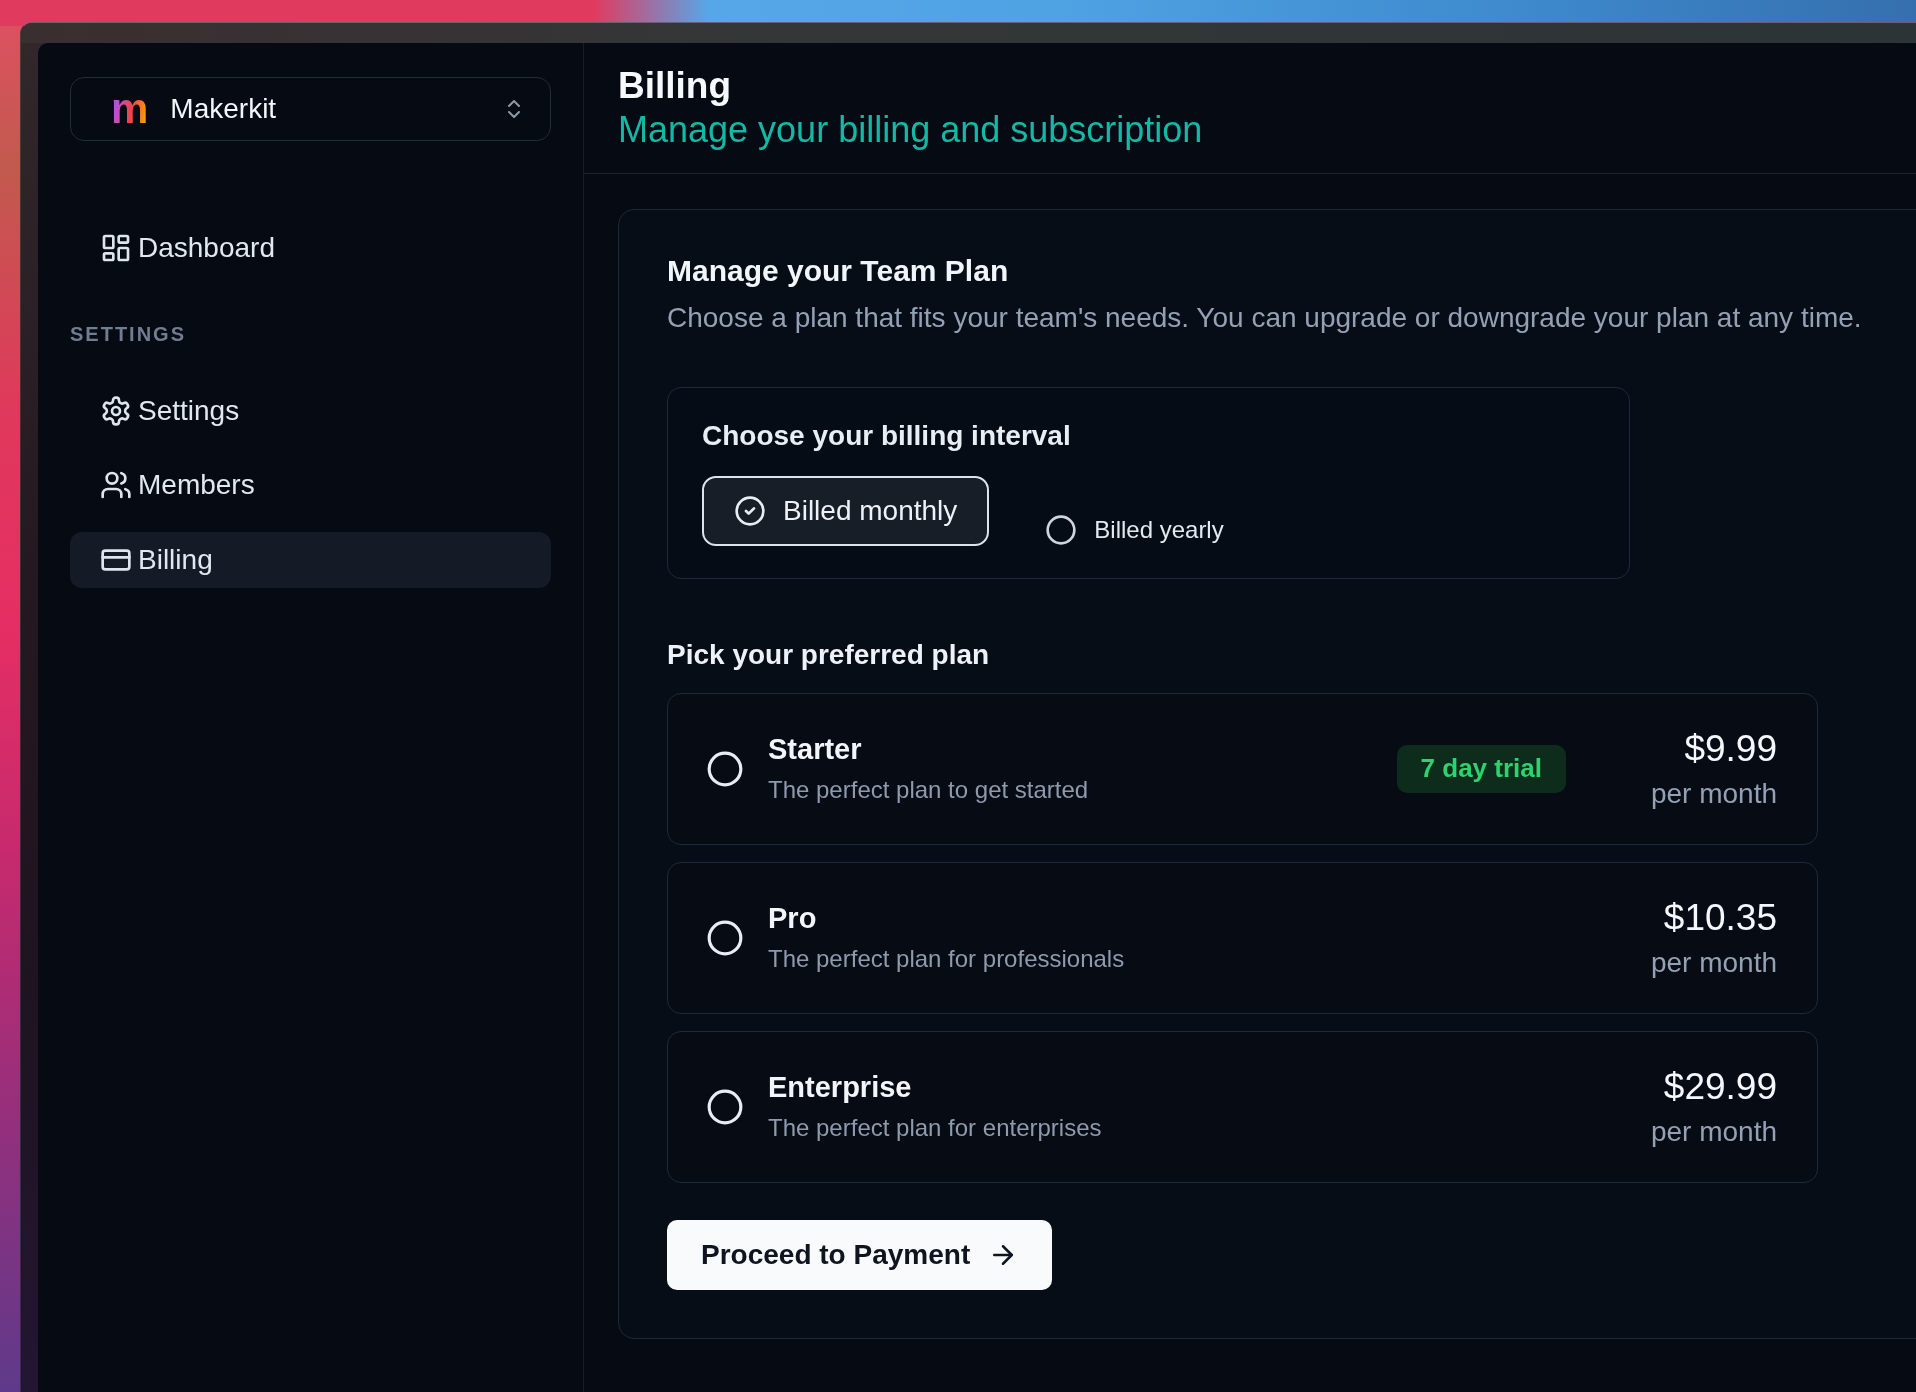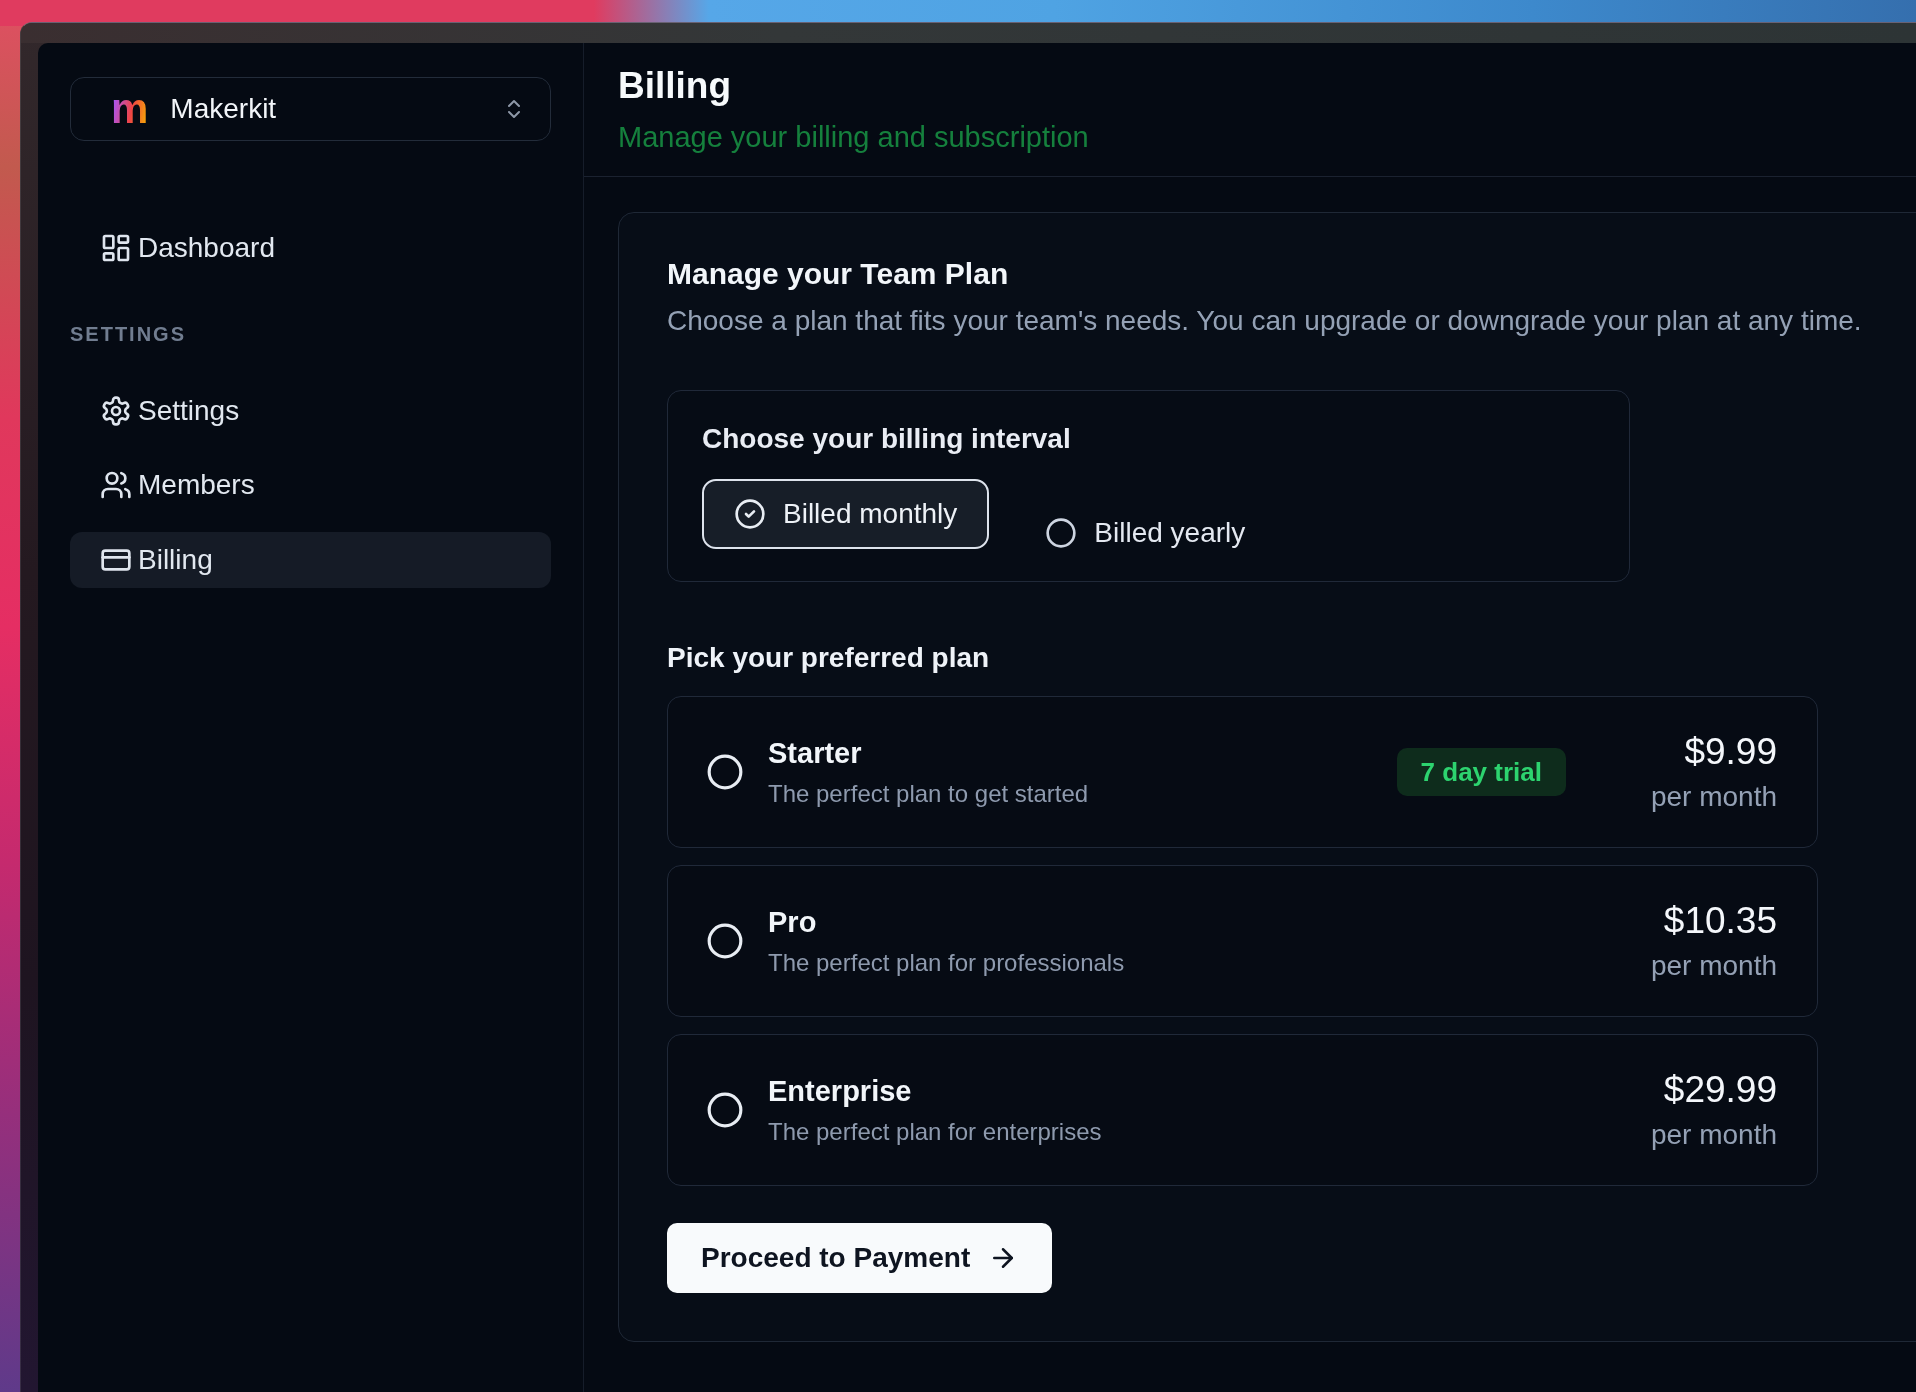--- a/index.html
+++ b/index.html
@@ -46,36 +46,36 @@
   .nav-item.first { margin-top:82px; }
   .nav-item.active { background:#151b26; height:56px; }
   .section-label { margin-top:50px; margin-bottom:40px; font-size:20px; font-weight:700;
     letter-spacing:2px; color:#717d90; }
   .nav-gap { margin-top:24px; }
   .nav-gap-sm { margin-top:22px; }
 
   
   .main { flex:1; padding:22px 0 0 34px; min-width:0; }
   .page-title { font-size:37px; font-weight:700; color:#f7fafc; line-height:1.15; }
-  .page-subtitle { font-size:29px; color:#15803d; margin-top:12px; line-height:1.2; }
+  .page-subtitle { font-size:36px; color:#14b8a6; line-height:1.2; }
   .divider { height:1px; background:#1b2230; margin:22px 0 0 -34px; }
 
   .card { margin-top:35px; width:calc(100% + 80px); border:1px solid #1f2836; border-radius:16px;
     background:#070d17; padding:44px 0 48px 48px; }
   .card-title { font-size:30px; font-weight:700; color:#f2f6fa; }
   .card-desc { font-size:28px; color:#94a1b5; margin-top:14px; }
 
   .interval-box { margin-top:53px; width:963px; border:1px solid #202939; border-radius:14px;
     padding:32px 34px; background:#060c15; }
   .interval-title { font-size:28px; font-weight:600; color:#e9edf4; }
   .interval-options { display:flex; align-items:flex-end; margin-top:24px; gap:56px; }
   .interval-selected { display:inline-flex; align-items:center; gap:17px; height:70px; padding:0 30px;
     border:2px solid #dde3ec; border-radius:14px; background:#171e28; color:#eef2f7;
     font-size:28px; font-weight:500; font-family:inherit; cursor:pointer; }
-  .interval-option { display:flex; align-items:center; gap:17px; color:#e4e9f1; font-size:28px; cursor:pointer; }
+  .interval-option { display:flex; align-items:center; gap:17px; color:#e4e9f1; font-size:24px; cursor:pointer; }
   .ring { color:#cdd5e1; }
 
   .plans-label { margin-top:60px; font-size:28px; font-weight:600; color:#eef2f8; }
   .plan-row { width:1151px; margin-top:17px; border:1px solid #202939; border-radius:14px;
     height:152px; display:flex; align-items:center; padding:0 40px 0 38px; background:#060b14; cursor:pointer; }
   .plan-row.first { margin-top:22px; }
   .plan-radio { color:#e8edf3; flex:none; cursor:pointer; }
   .plan-info { margin-left:24px; flex:1; min-width:0; }
   .plan-name { font-size:29px; font-weight:700; color:#f2f6fa; }
   .plan-desc { font-size:24px; color:#8e9aae; margin-top:10px; }

